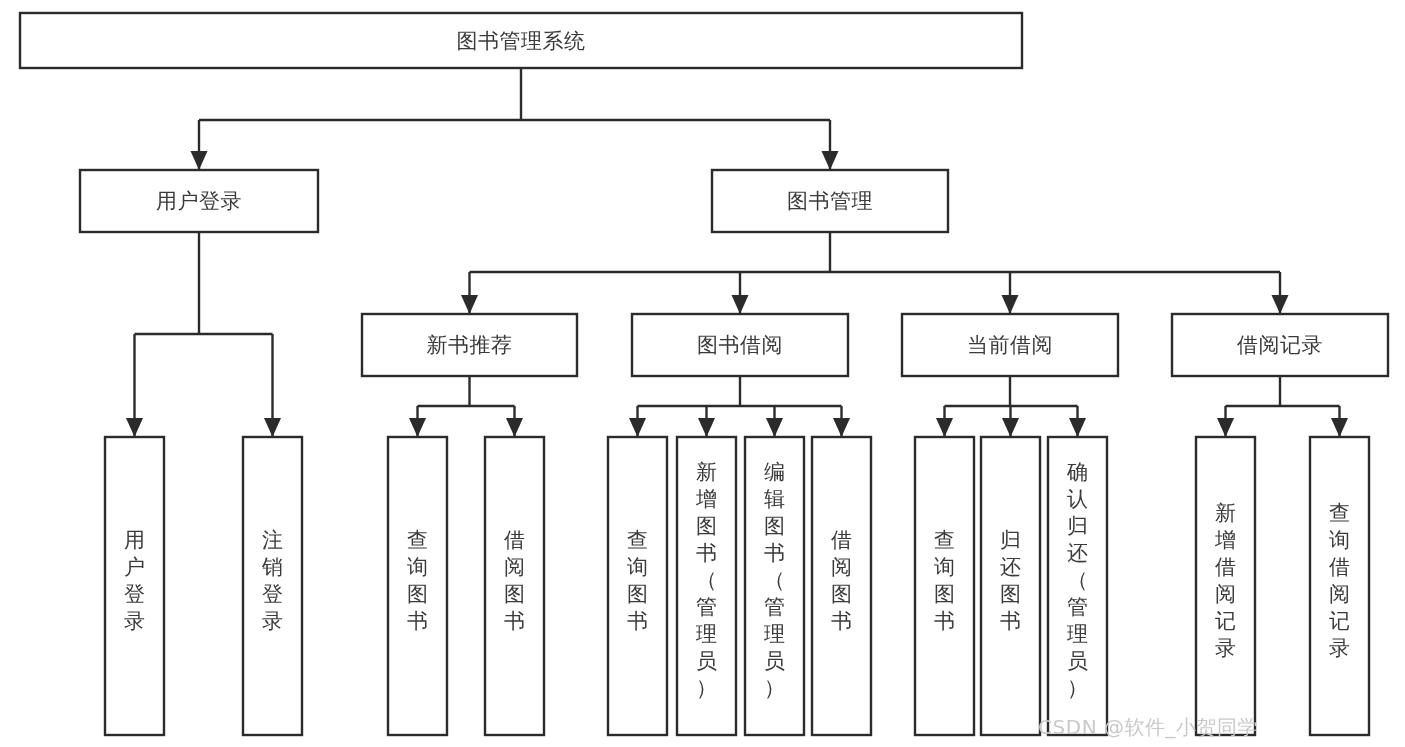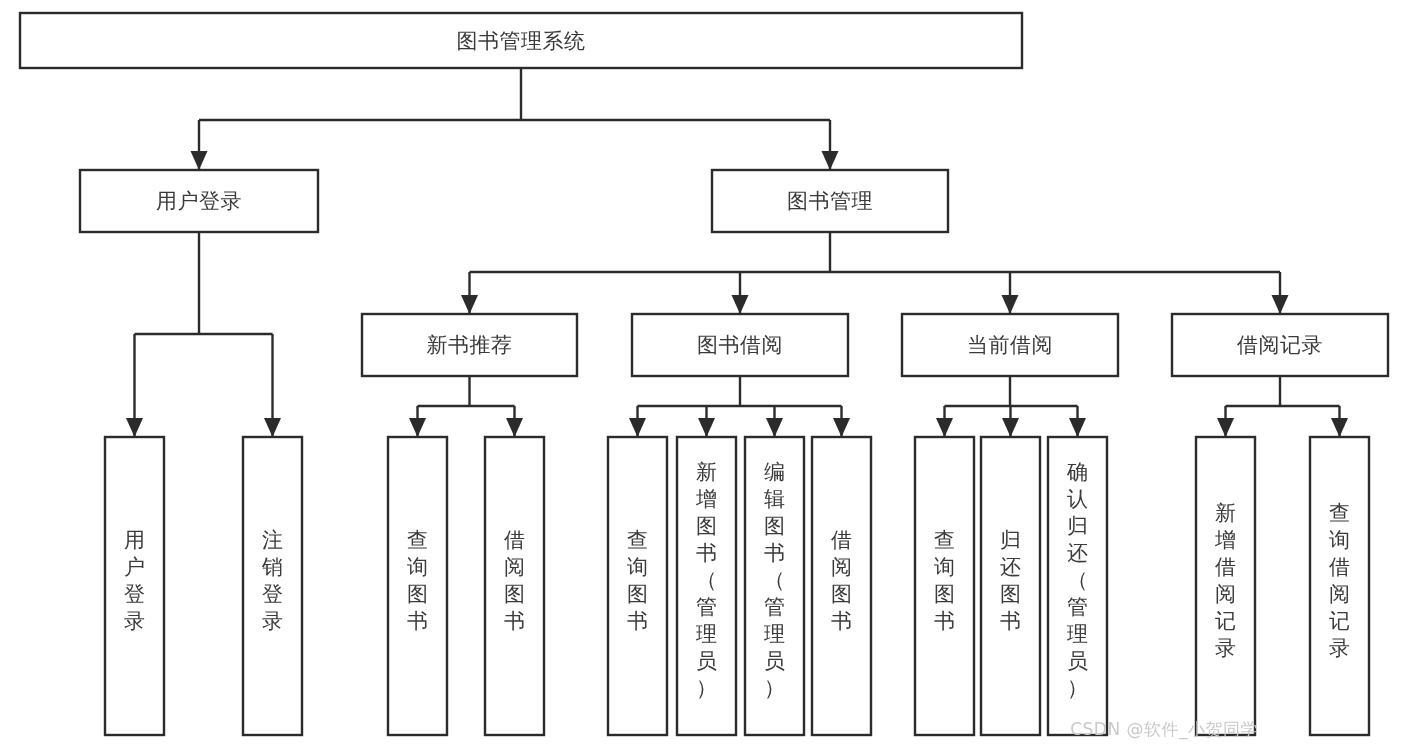--- a/index.html
+++ b/index.html
@@ -53,21 +53,21 @@
   }
   .arrow-head {
     fill: #2b2b2b;
     stroke: none;
   }
   .watermark {
     position: absolute;
     right: 8px;
     bottom: 6px;
     font-family: "DejaVu Sans", "Liberation Sans", sans-serif;
-    font-size: 17px;
+    font-size: 20px;
     color: #c9c9c9;
     white-space: nowrap;
     pointer-events: none;
     letter-spacing: 0.5px;
     margin-top: 32px;
   }
 </style>
 </head>
 <body>
 

